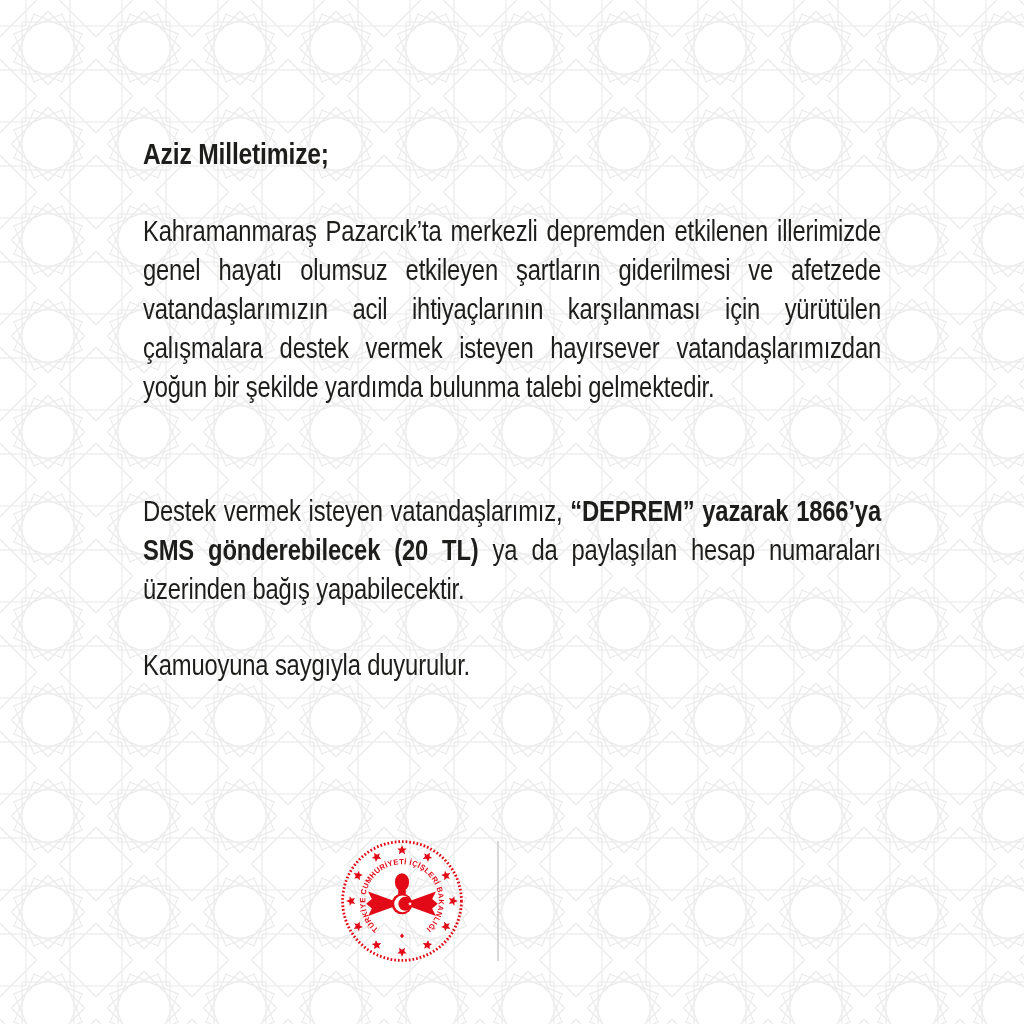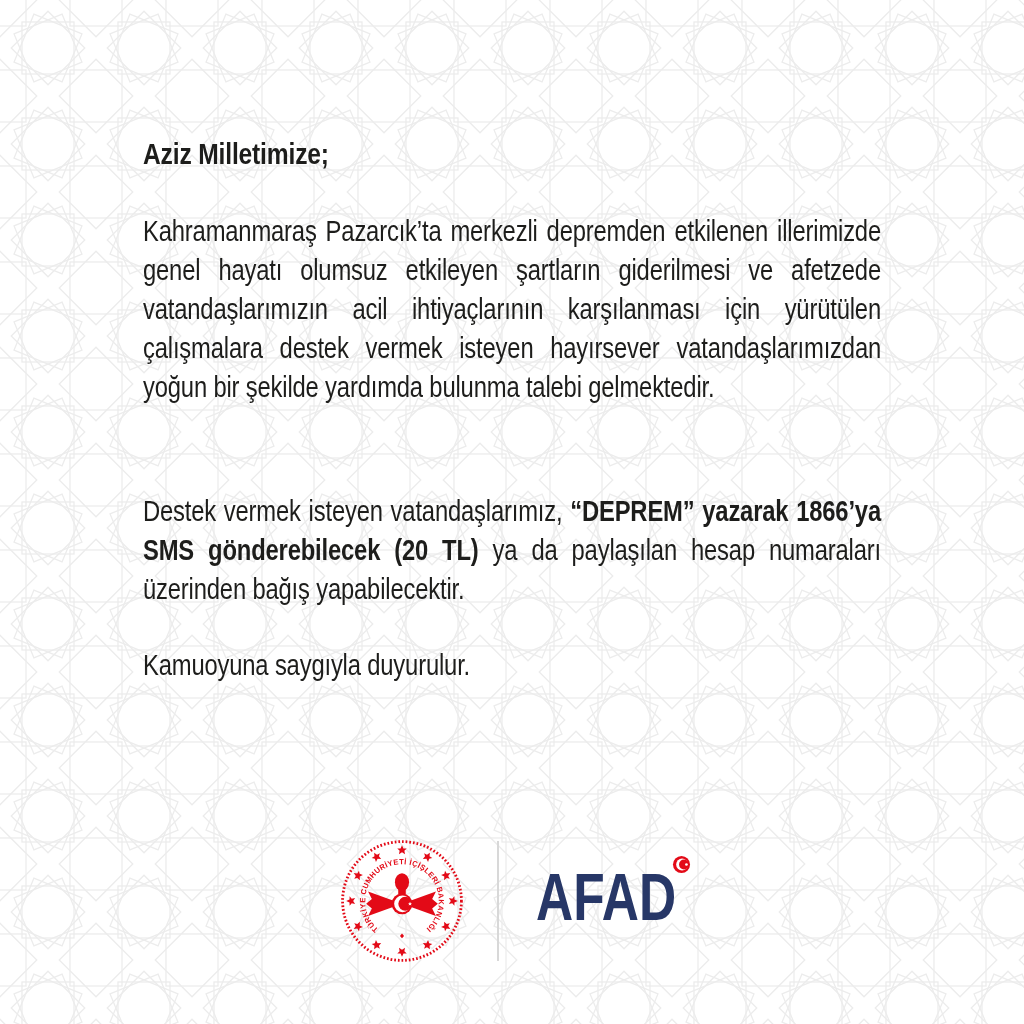--- a/index.html
+++ b/index.html
@@ -138,23 +138,14 @@
       <path d="M70,73 L106,60 L102,68 L108,73 L102,78 L106,86 Z" fill="#e30a17"></path>
       <circle cx="70" cy="73" r="11" fill="#e30a17"></circle>
       <circle cx="70.5" cy="73" r="8.8" fill="#ffffff"></circle>
       <circle cx="73.5" cy="73" r="7.4" fill="#e30a17"></circle>
       <use href="#star5" transform="translate(78.5,73) scale(0.42)" fill="#ffffff"></use>
     </g>
   </svg>
 
   <div class="divider"></div>
 
-  <div class="afad">
-    <span class="afad-text">AFAD</span>
-    <svg class="afad-dot" viewBox="0 0 20 20" aria-hidden="true">
-      <circle cx="10" cy="10" r="9" fill="#e30a17"></circle>
-      <circle cx="10.6" cy="10" r="6.2" fill="#ffffff"></circle>
-      <circle cx="12.6" cy="10" r="5.2" fill="#e30a17"></circle>
-      <circle cx="15.2" cy="10" r="1.4" fill="#ffffff"></circle>
-    </svg>
-  </div>
 
 </div>
 
 </body></html>

